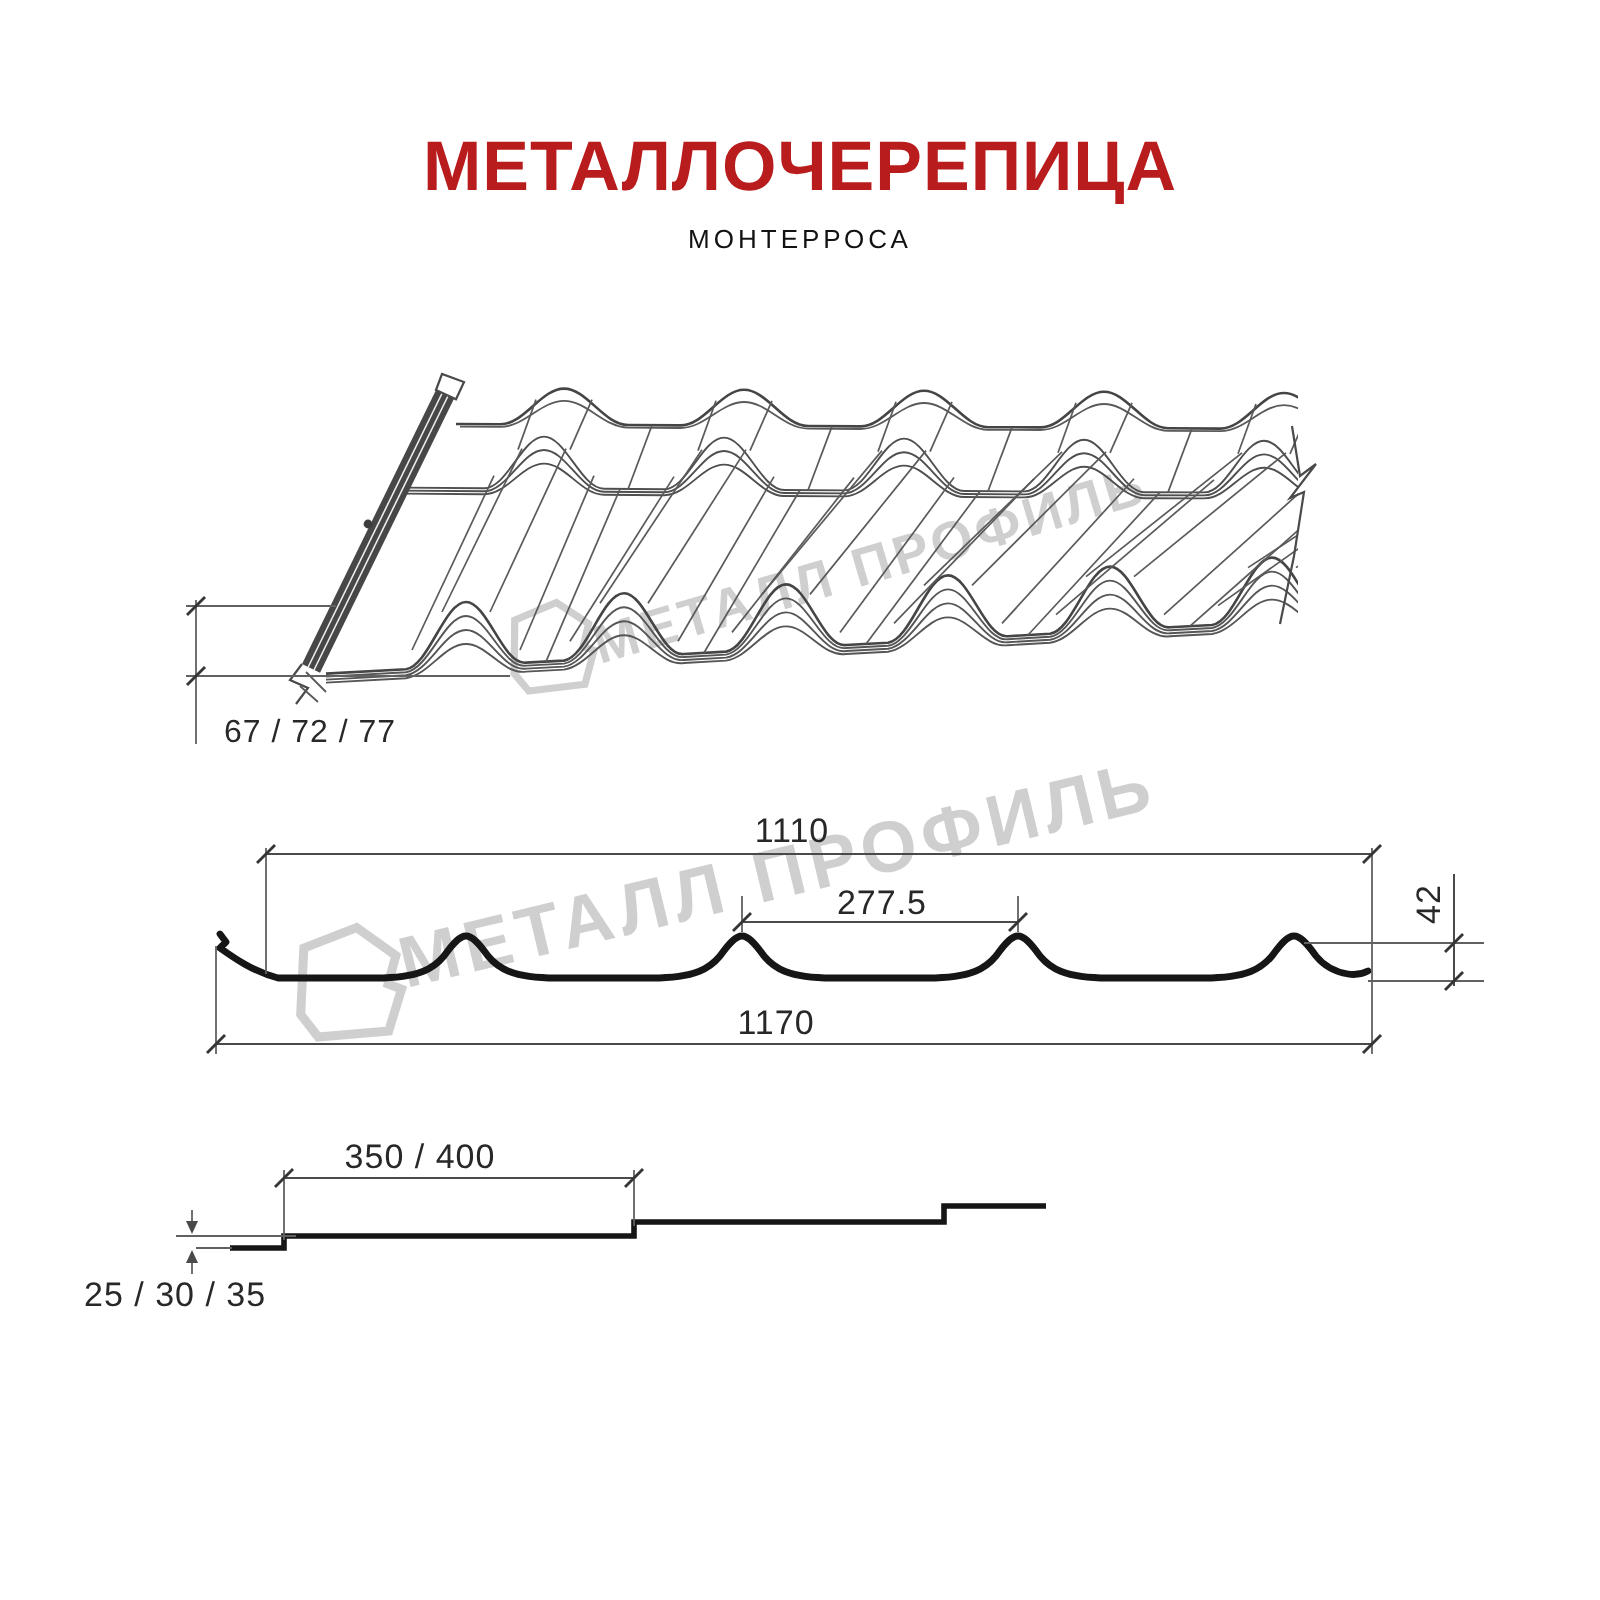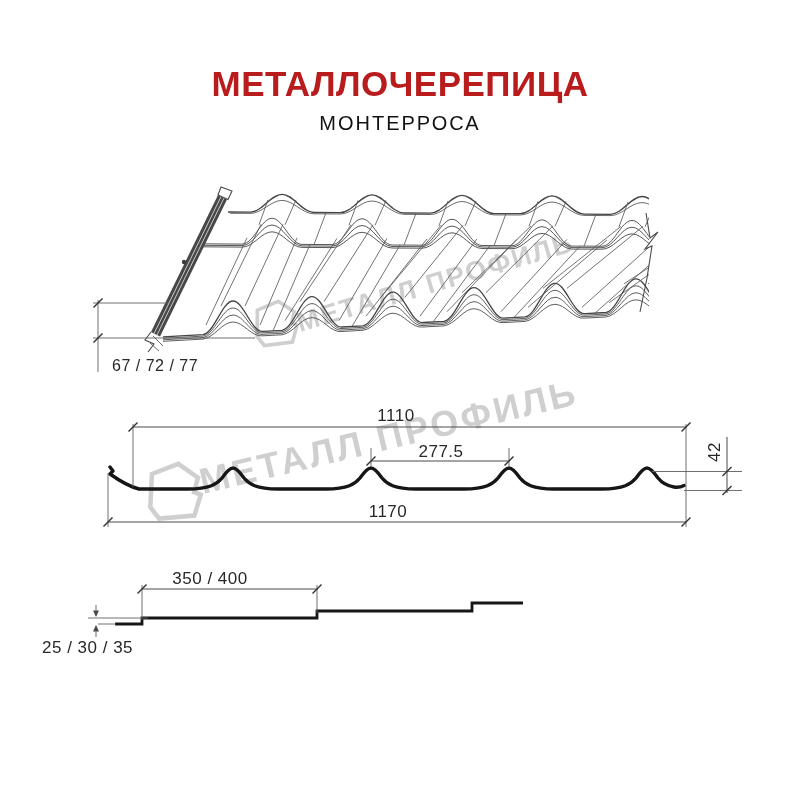--- a/index.html
+++ b/index.html
@@ -1,21 +1,21 @@
 <!DOCTYPE html>
 <html><head>
 <meta charset="utf-8">
 <style>
   html,body{margin:0;padding:0;background:#fff;}
   body{width:800px;height:800px;position:relative;overflow:hidden;
        font-family:"Liberation Sans",sans-serif;}
   .title{position:absolute;top:64px;left:0;right:0;text-align:center;
          font-size:35px;font-weight:bold;letter-spacing:.5px;color:#b91c1c;}
   .subtitle{position:absolute;top:112px;left:0;right:0;text-align:center;
-         font-size:20px;font-weight:normal;letter-spacing:2px;color:#121212;}
+         font-size:13px;font-weight:normal;letter-spacing:2px;color:#121212;}
   svg{position:absolute;left:0;top:0;}
   .ext{stroke:#616161;stroke-width:.9;fill:none;}
   .dim{stroke:#4a4a4a;stroke-width:1;fill:none;}
   .tick{stroke:#353535;stroke-width:1.4;fill:none;}
   .thick{stroke:#161616;stroke-width:3.4;fill:none;stroke-linejoin:round;stroke-linecap:round;}
   .thick2{stroke:#161616;stroke-width:2.8;fill:none;stroke-linejoin:miter;}
   .dimtxt{font-family:"Liberation Sans",sans-serif;font-size:17px;fill:#282828;letter-spacing:.5px;}
   .dimtxt-s{font-family:"Liberation Sans",sans-serif;font-size:16px;fill:#282828;letter-spacing:.5px;}
   .wm{font-family:"Liberation Sans",sans-serif;font-weight:bold;}
 </style>

